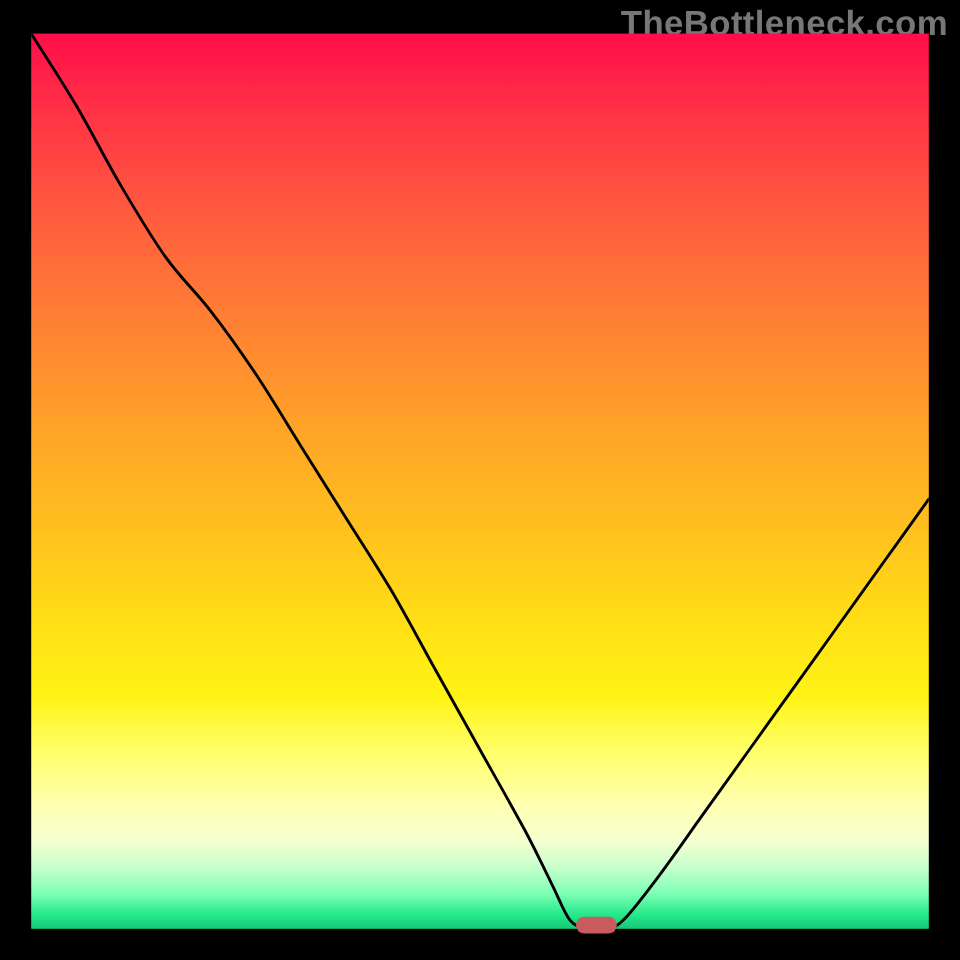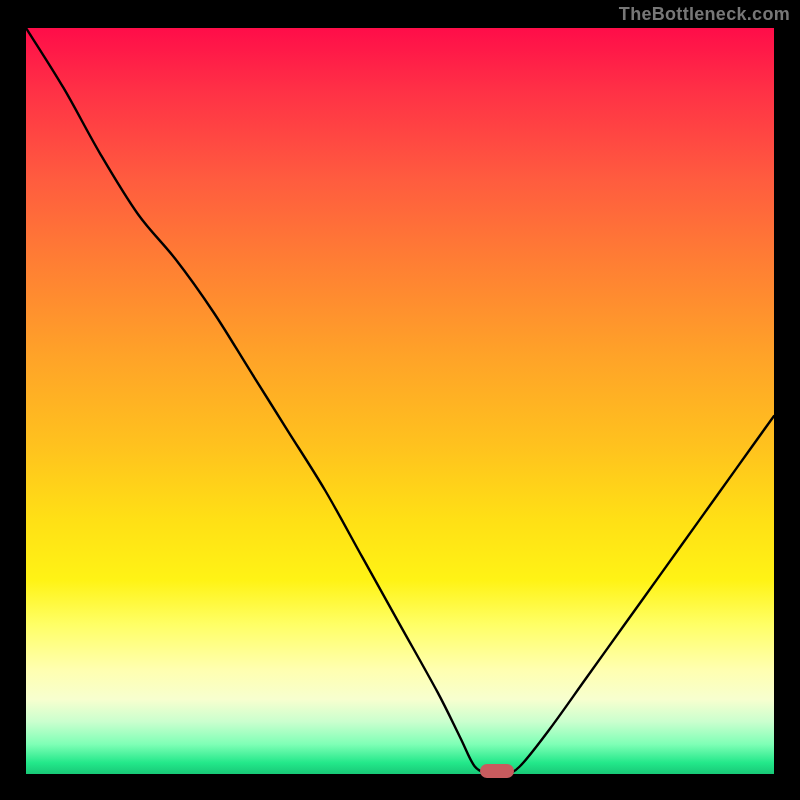--- a/index.html
+++ b/index.html
@@ -15,21 +15,21 @@
     position: relative;
     width: 800px;
     height: 800px;
     background: #000;
   }
   .attribution {
     position: absolute;
     top: 4px;
     right: 10px;
     color: #777;
-    font-size: 18px;
+    font-size: 29px;
     font-weight: 600;
     letter-spacing: 0.3px;
   }
   .plot-area {
     position: absolute;
     left: 26px;
     top: 28px;
     width: 748px;
     height: 746px;
     

